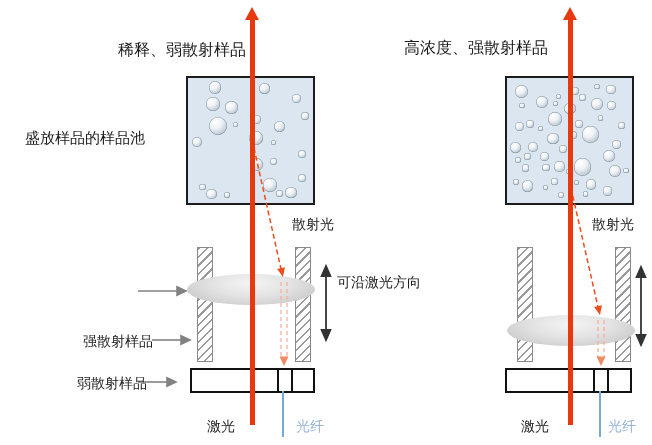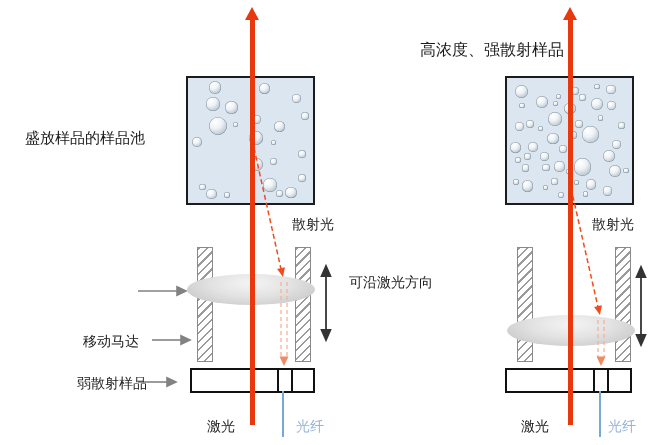--- a/index.html
+++ b/index.html
@@ -30,30 +30,31 @@
   .laser{position:absolute;top:20px;width:5px;height:405px;background:var(--laser);z-index:4;}
   .laser-left{left:250px;} .laser-right{left:568px;}
   .laser-head{position:absolute;top:-13px;left:-5px;width:0;height:0;
         border-left:7.5px solid transparent;border-right:7.5px solid transparent;
         border-bottom:13px solid var(--laser);}
   
   .fiber{position:absolute;top:391px;width:2px;height:46px;background:var(--fiber_line);z-index:2;}
   .fiber-left{left:282px;} .fiber-right{left:599px;}
   .overlay{position:absolute;left:0;top:0;z-index:3;pointer-events:none;}
   .lbl-fiber{color:var(--fiber_text);}
-  .center-note{position:absolute;left:337px;top:273px;width:96px;text-align:right;
+  .center-note{position:absolute;left:337px;top:273px;width:96px;text-align:left;
         font-size:14px;line-height:19px;z-index:5;}
   .z5{z-index:5;}
 </style>
 </head>
 <body>
 
 <div class="stage">
 
-  <div class="txt title z5" style="left:420px;top:41px;">高浓度、强散射样品</div>
+  <div class="txt title z5" style="left:118px;top:41px;">稀释、弱散射样品</div>
+  <div class="txt title z5" style="left:404px;top:41px;font-family:Liberation Mono, monospace;">高浓度、强散射样品</div>
 
   <div class="cell cell-left" id="cell-left">
       <div class="bubble" style="left: 82.6847px; top: 62.4414px; height: 5.00653px; width: 5.00653px;"></div>
       <div class="bubble" style="left: 61.5963px; top: 80.287px; height: 13.1016px; width: 13.1016px;"></div>
       <div class="bubble" style="left: 61.9103px; top: 25.4023px; height: 5.36185px; width: 5.36185px;"></div>
       <div class="bubble" style="left: 36.4939px; top: 113.536px; height: 5.97113px; width: 5.97113px;"></div>
       <div class="bubble" style="left: 18.1766px; top: 19.3373px; height: 13.3555px; width: 13.3555px;"></div>
       <div class="bubble" style="left: 11.3882px; top: 105.765px; height: 6.43471px; width: 6.43471px;"></div>
       <div class="bubble" style="left: 110.13px; top: 72.2452px; height: 8.0978px; width: 8.0978px;"></div>
       <div class="bubble" style="left: 20.6233px; top: 38.9616px; height: 18.2617px; width: 18.2617px;"></div>
@@ -183,21 +184,21 @@
     <div class="laser-head"></div>
   </div>
   <div class="laser laser-right">
     <div class="laser-head"></div>
   </div>
 
   <div class="fiber fiber-left"></div>
   <div class="fiber fiber-right"></div>
 
   <div class="txt z5" style="left:25px;top:129px;font-size:15px;">盛放样品的样品池</div>
-  <div class="txt z5" style="left:83px;top:333px;">移动马达</div>
+  <div class="txt z5" style="left:83px;top:333px;">强散射样品</div>
   <div class="txt z5" style="left:77px;top:375px;">弱散射样品</div>
 
   <div class="txt z5" style="left:292px;top:216px;">散射光</div>
   <div class="txt z5" style="left:592px;top:216px;">散射光</div>
 
   <div class="center-note">
     <div>可沿激光方向</div>
   </div>
 
   <div class="txt z5" style="left:207px;top:418px;">激光</div>

